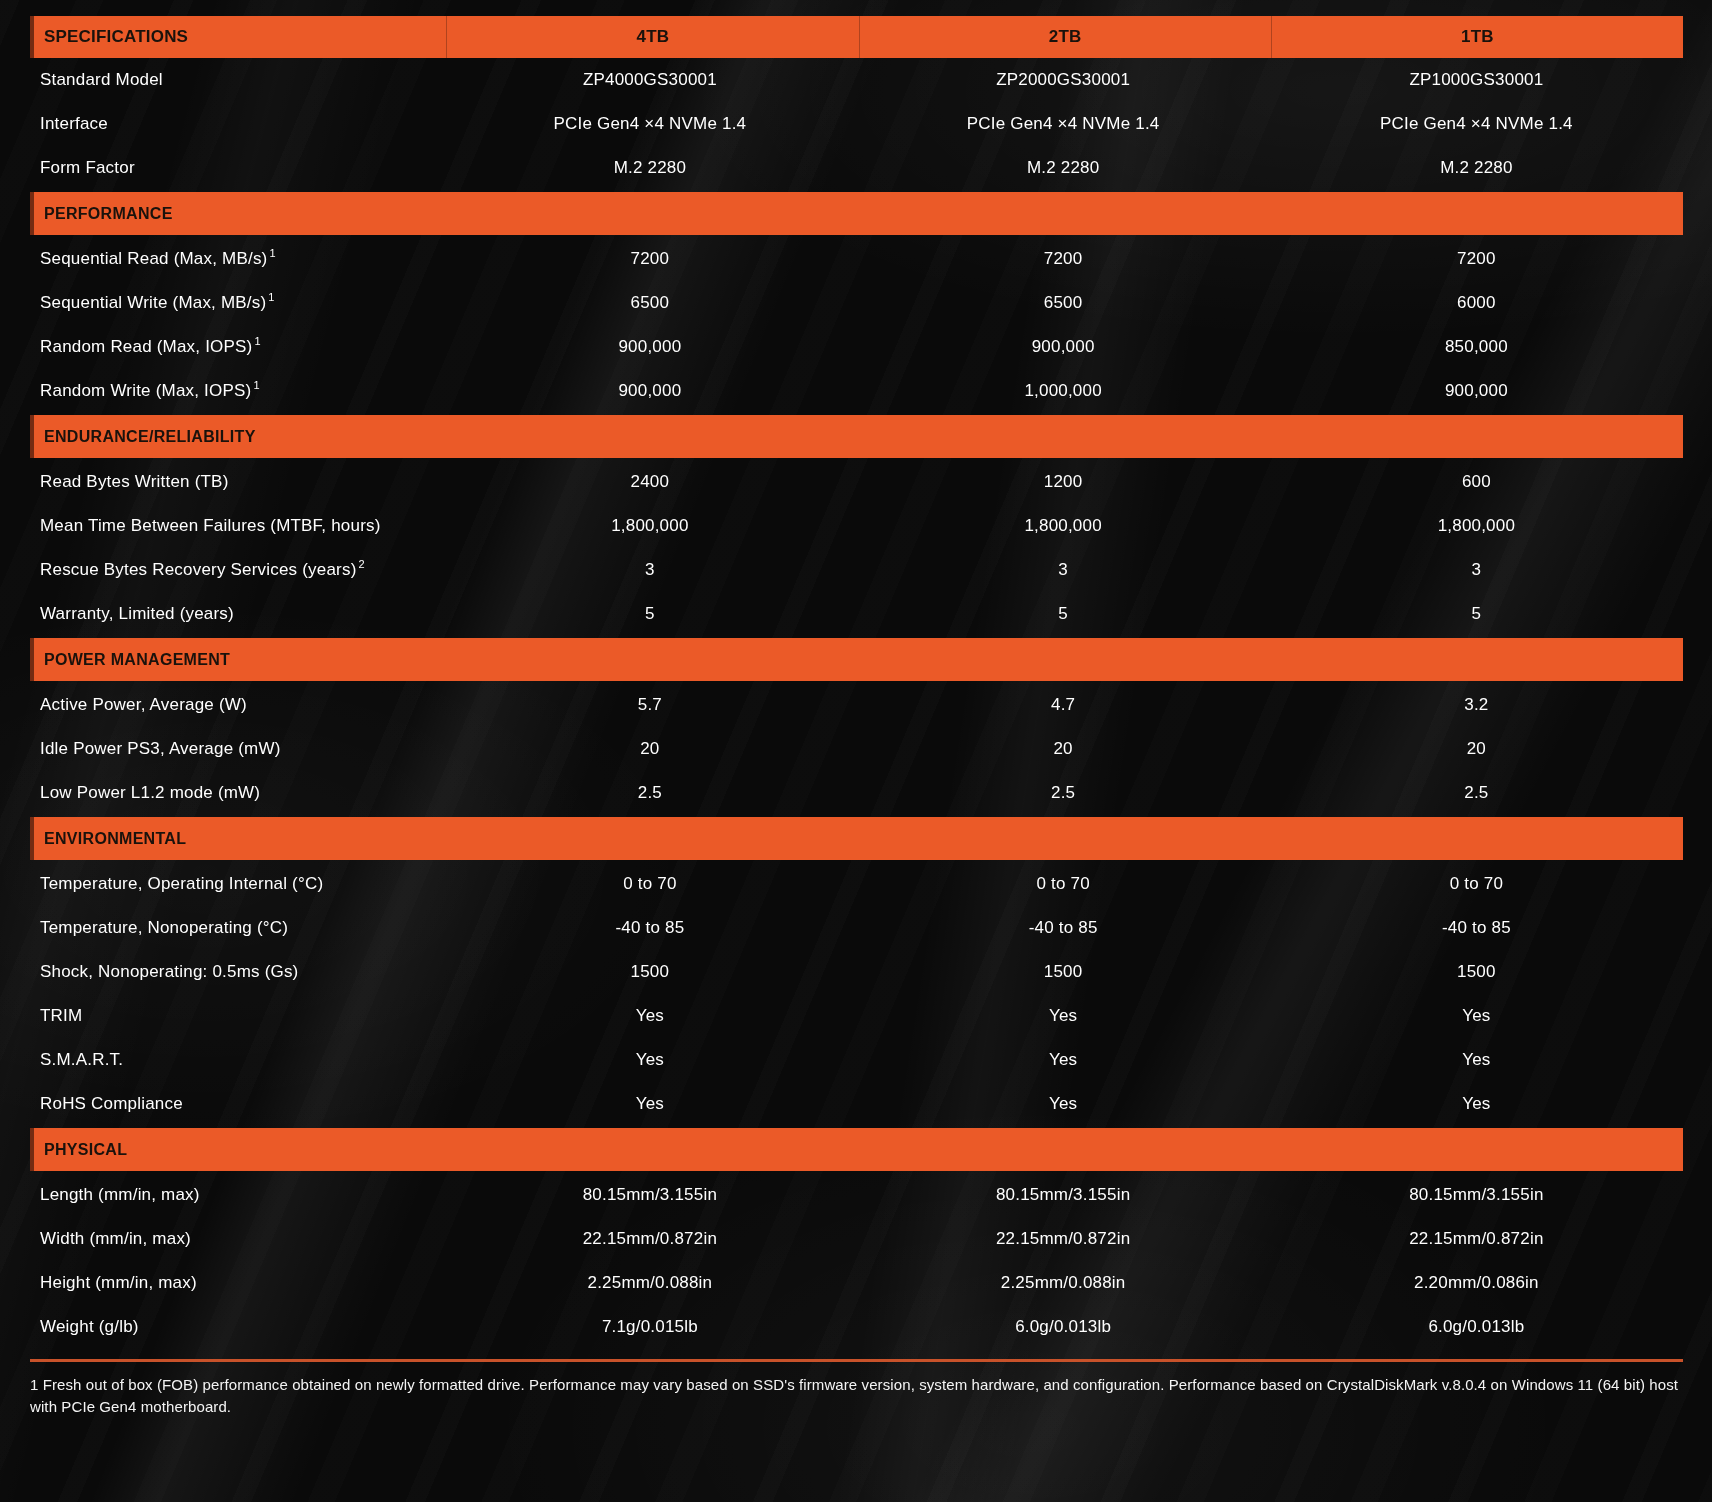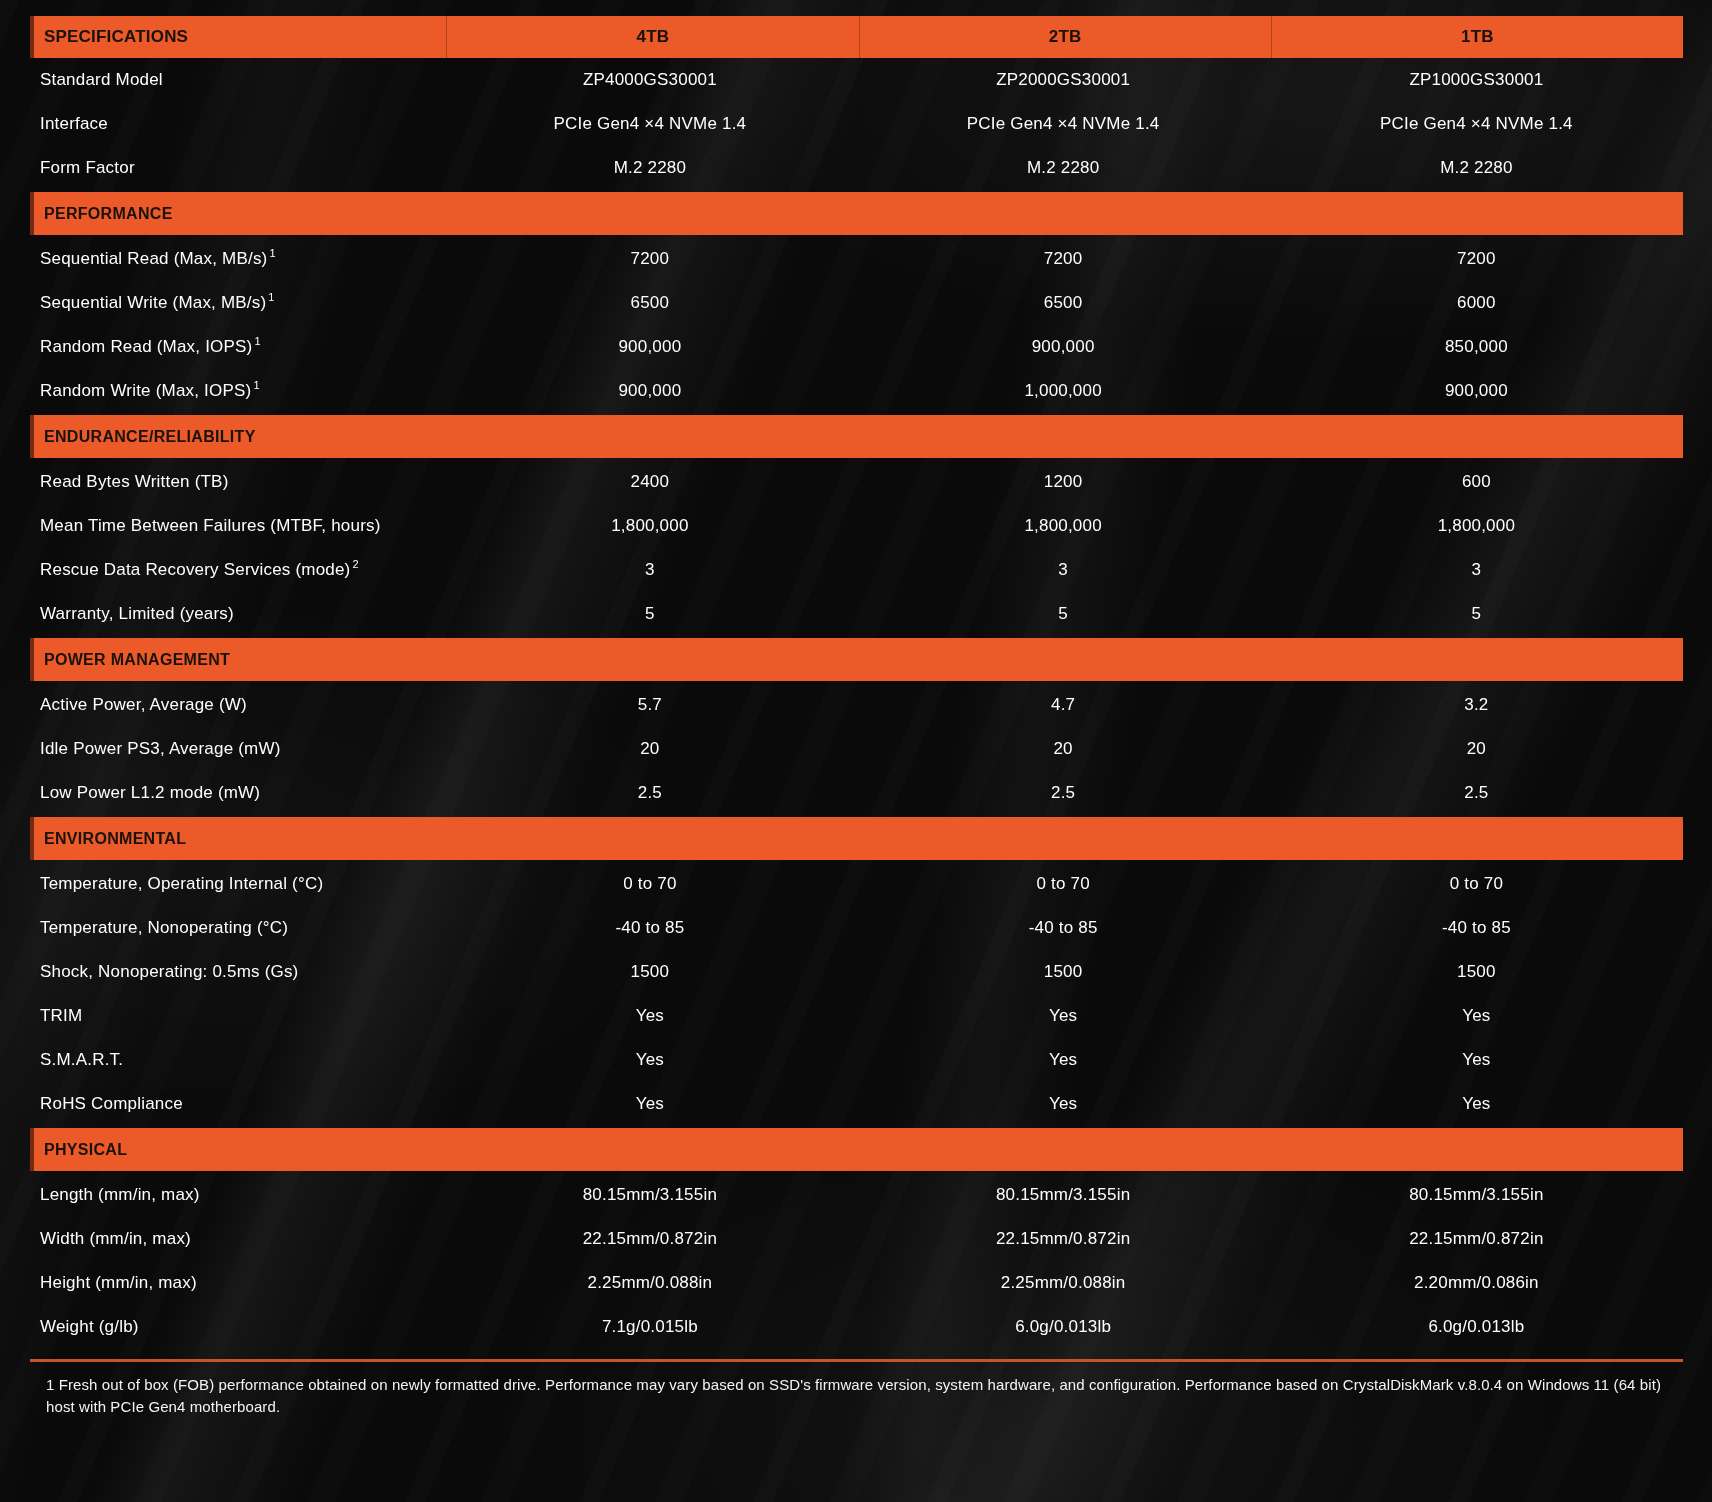--- a/index.html
+++ b/index.html
@@ -45,21 +45,21 @@
   .header-row .value-cell{height:100%;border-left:1px solid rgba(0,0,0,0.25);text-align:center;}
   .band{
     height:43px;margin:2px 0;background:var(--accent);
     border-left:4px solid rgba(20,6,0,0.55);
     display:flex;align-items:center;padding-left:10px;
     color:var(--band-text);font-weight:bold;font-size:16px;letter-spacing:0.3px;
     box-sizing:border-box;
   }
   sup.fnref{font-size:11px;line-height:0;vertical-align:super;margin-left:2px;}
   .rule{height:3px;background:var(--rule);margin-top:10px;}
-  .footnote{color:#F4F4F4;font-size:15px;line-height:22px;margin:16px;letter-spacing:0.1px;}
+  .footnote{color:#F4F4F4;font-size:15px;line-height:22px;margin:0;letter-spacing:0.1px;}
   .footnote.first{margin-top:12px;}
   .footnote.second{margin-top:4px;}
 </style>
 </head>
 <body>
 
 <div class="page">
   <div class="table">
 
     <div class="row header-row">
@@ -143,21 +143,21 @@
         <div class="row">
     <div class="cell label-cell">
       <span>Mean Time Between Failures (MTBF, hours)</span>
     </div>
     <div class="cell value-cell">1,800,000</div>
     <div class="cell value-cell">1,800,000</div>
     <div class="cell value-cell">1,800,000</div>
   </div>
         <div class="row">
     <div class="cell label-cell">
-      <span>Rescue Data Recovery Services (mode)</span><sup class="fnref">2</sup>
+      <span>Rescue Bytes Recovery Services (years)</span><sup class="fnref">2</sup>
     </div>
     <div class="cell value-cell">3</div>
     <div class="cell value-cell">3</div>
     <div class="cell value-cell">3</div>
   </div>
         <div class="row">
     <div class="cell label-cell">
       <span>Warranty, Limited (years)</span>
     </div>
     <div class="cell value-cell">5</div>

